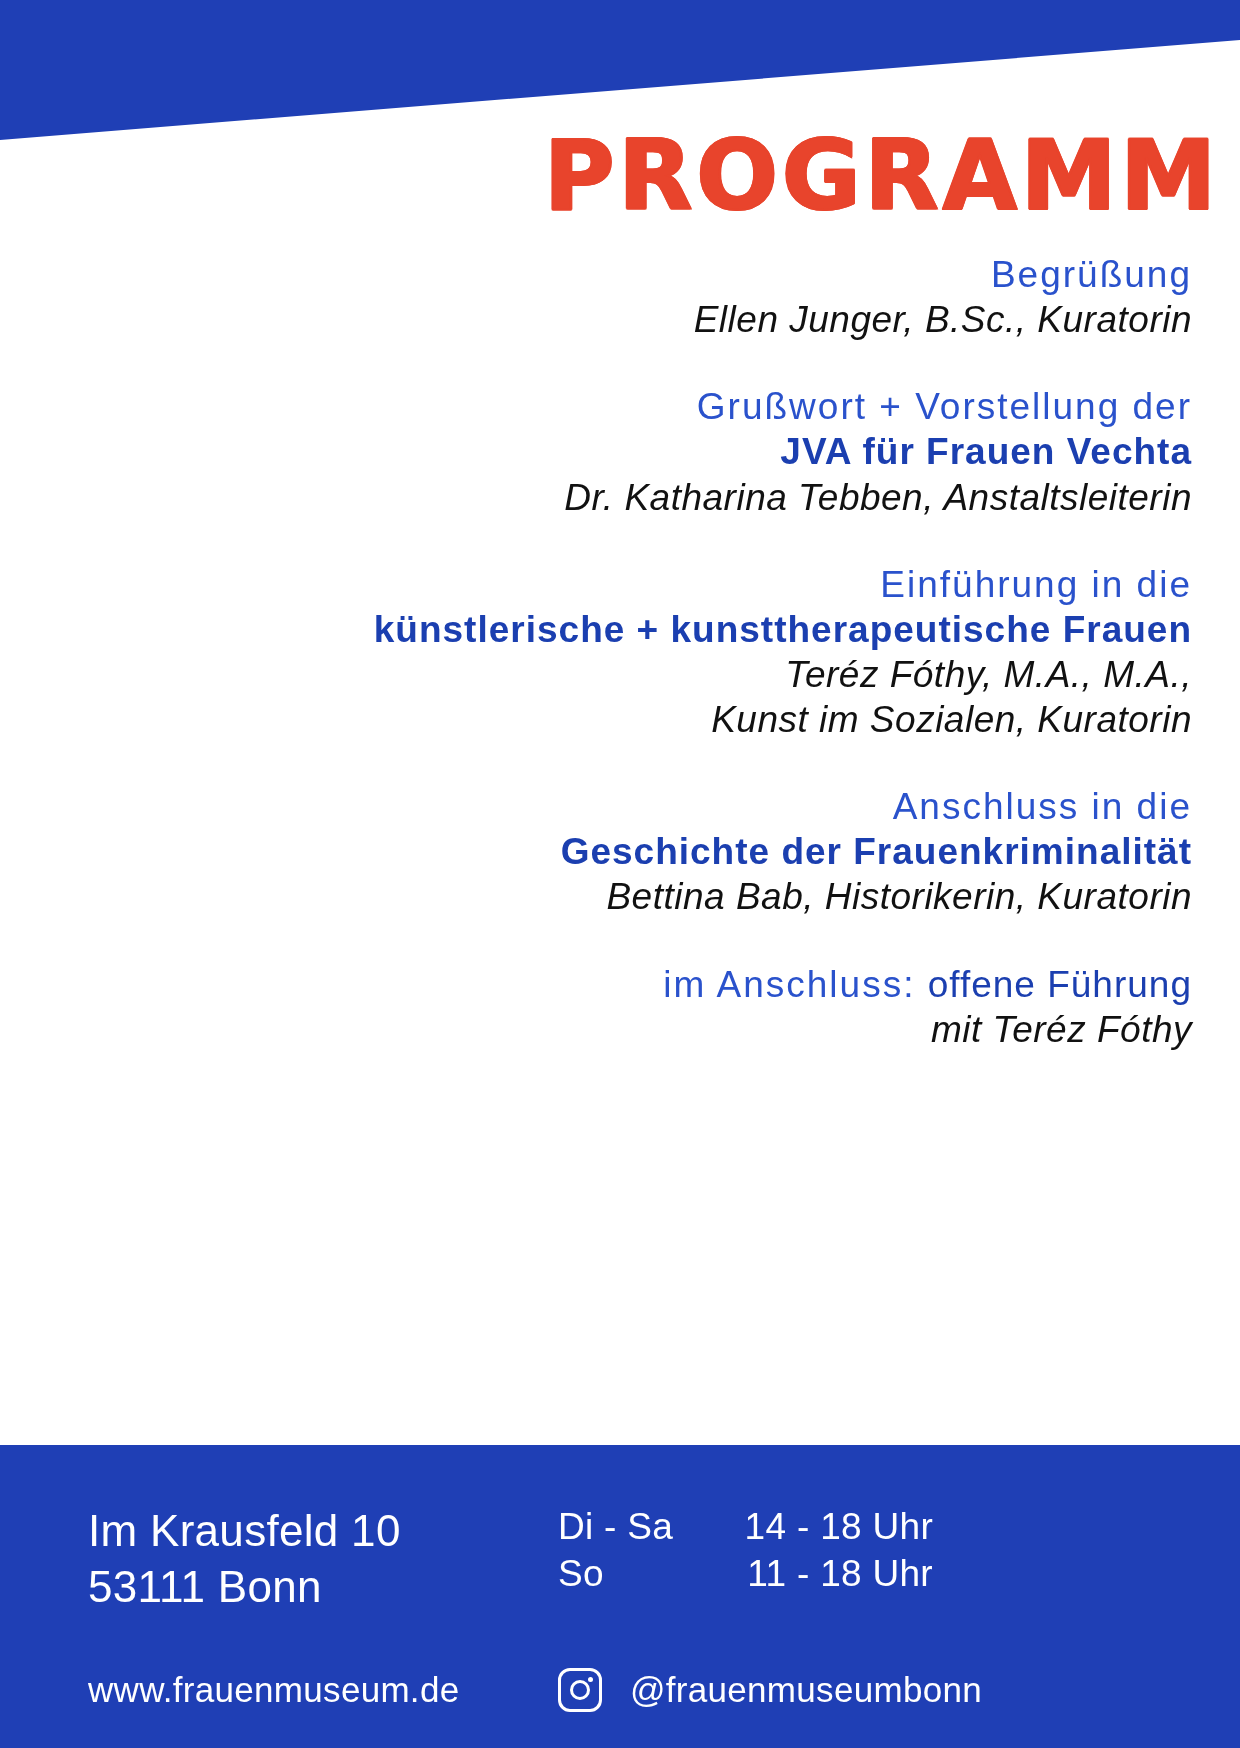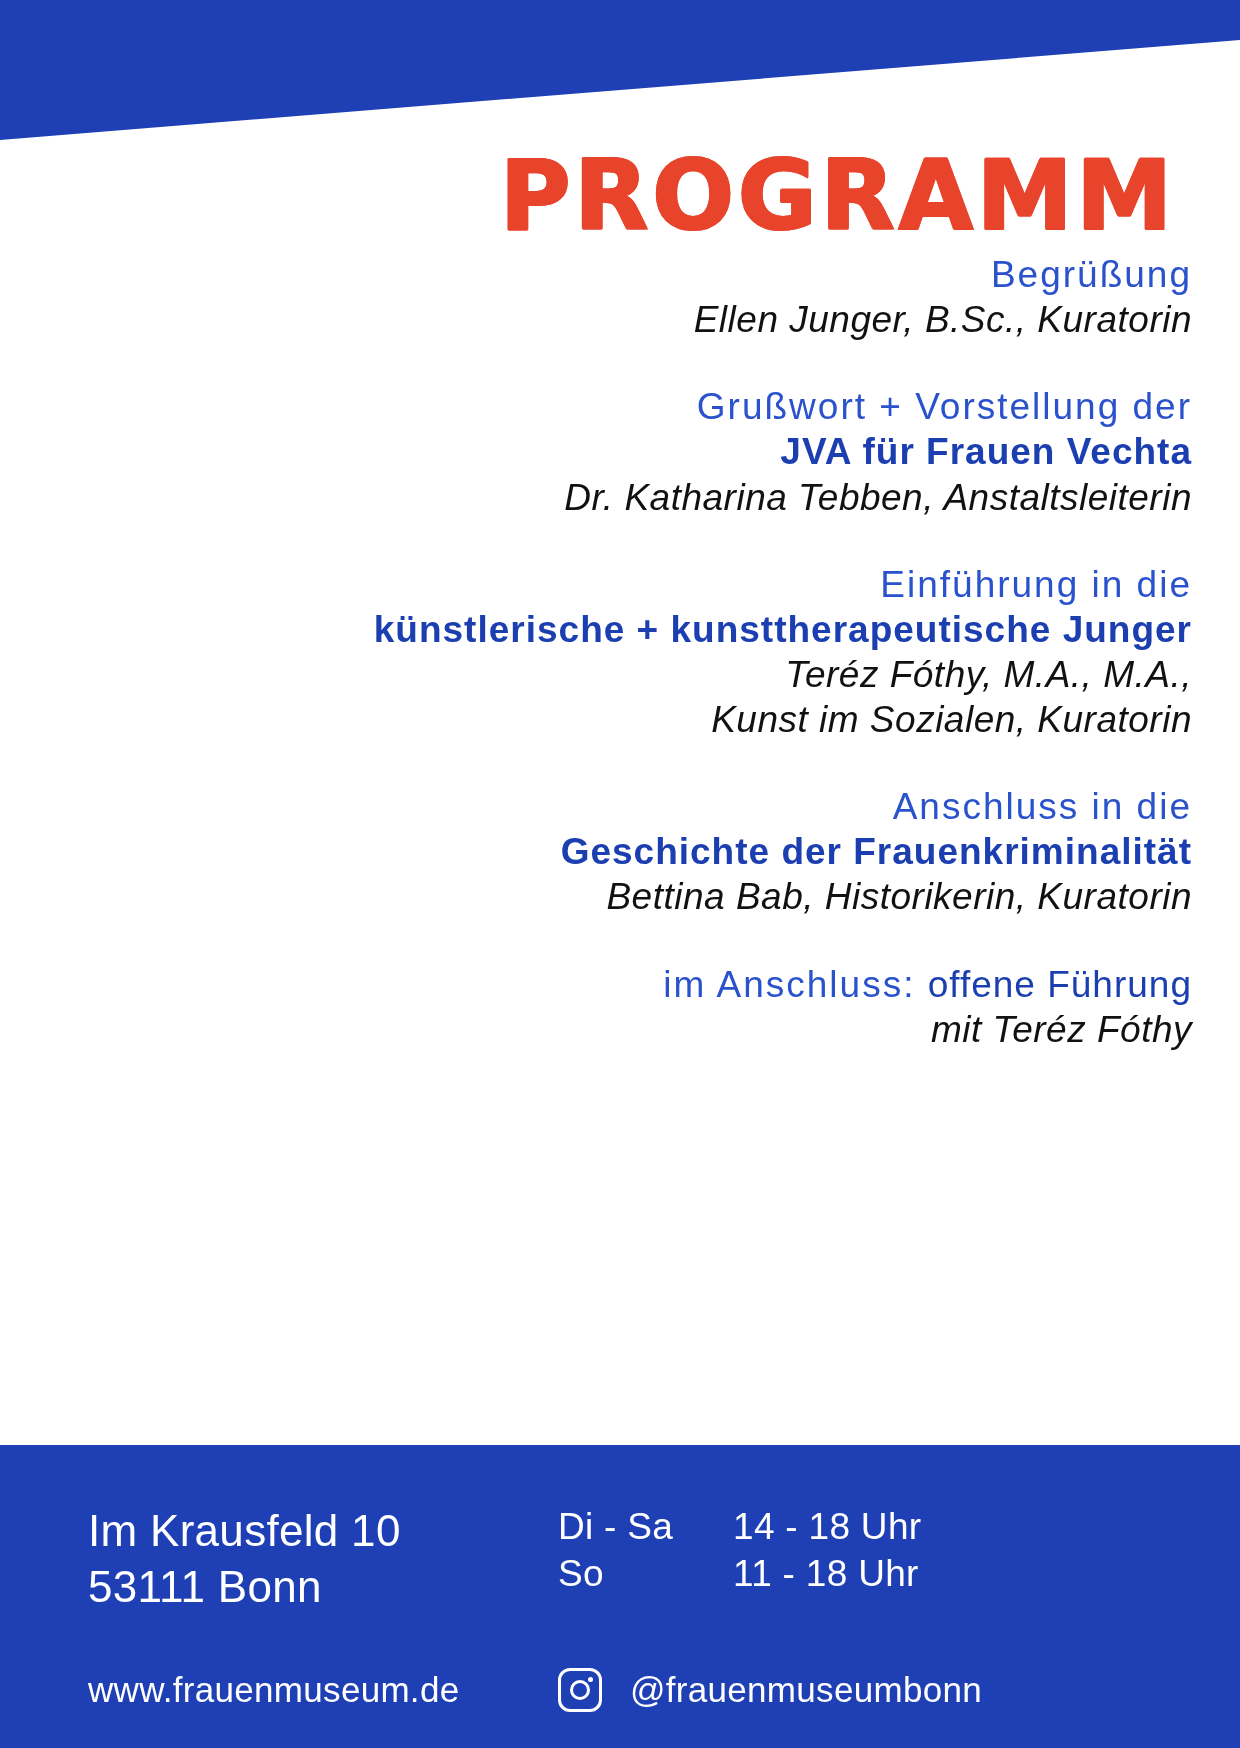--- a/index.html
+++ b/index.html
@@ -36,25 +36,25 @@
     position: absolute;
     left: 0;
     bottom: 0;
     width: 1240px;
     height: 303px;
     background: #1f3fb5;
   }
   
   .headline-wrap {
     position: absolute;
-    top: 148px;
+    top: 128px;
     left: 0;
     width: 1240px;
     text-align: right;
-    padding-right: 64px;
+    padding-right: 20px;
     box-sizing: border-box;
   }
   .headline {
     display: inline-block;
     font-family: "DejaVu Sans", sans-serif;
     font-size: 96px;
     font-weight: bold;
     letter-spacing: 4px;
     line-height: 1;
     color: transparent;
@@ -140,21 +140,21 @@
   .hours-row {
     display: flex;
     font-size: 37px;
     line-height: 1.28;
     letter-spacing: 0.3px;
   }
   .hours-day {
     width: 175px;
   }
   .hours-time {
-    text-align: left;
+    text-align: right;
     width: 200px;
   }
   .footer-bottom {
     display: flex;
     align-items: center;
     margin-top: 52px;
   }
   .web {
     width: 470px;
     font-size: 35px;
@@ -217,21 +217,21 @@
     </div>
 
     <div class="block">
       <div class="line l-reg">Grußwort + Vorstellung der</div>
       <div class="line l-bold">JVA für Frauen Vechta</div>
       <div class="line l-ital">Dr. Katharina Tebben, Anstaltsleiterin</div>
     </div>
 
     <div class="block">
       <div class="line l-reg">Einführung in die</div>
-      <div class="line l-bold">künstlerische + kunsttherapeutische Junger</div>
+      <div class="line l-bold">künstlerische + kunsttherapeutische Frauen</div>
       <div class="line l-ital">Teréz Fóthy, M.A., M.A.,</div>
       <div class="line l-ital">Kunst im Sozialen, Kuratorin</div>
     </div>
 
     <div class="block">
       <div class="line l-reg">Anschluss in die</div>
       <div class="line l-bold">Geschichte der Frauenkriminalität</div>
       <div class="line l-ital">Bettina Bab, Historikerin, Kuratorin</div>
     </div>
 

